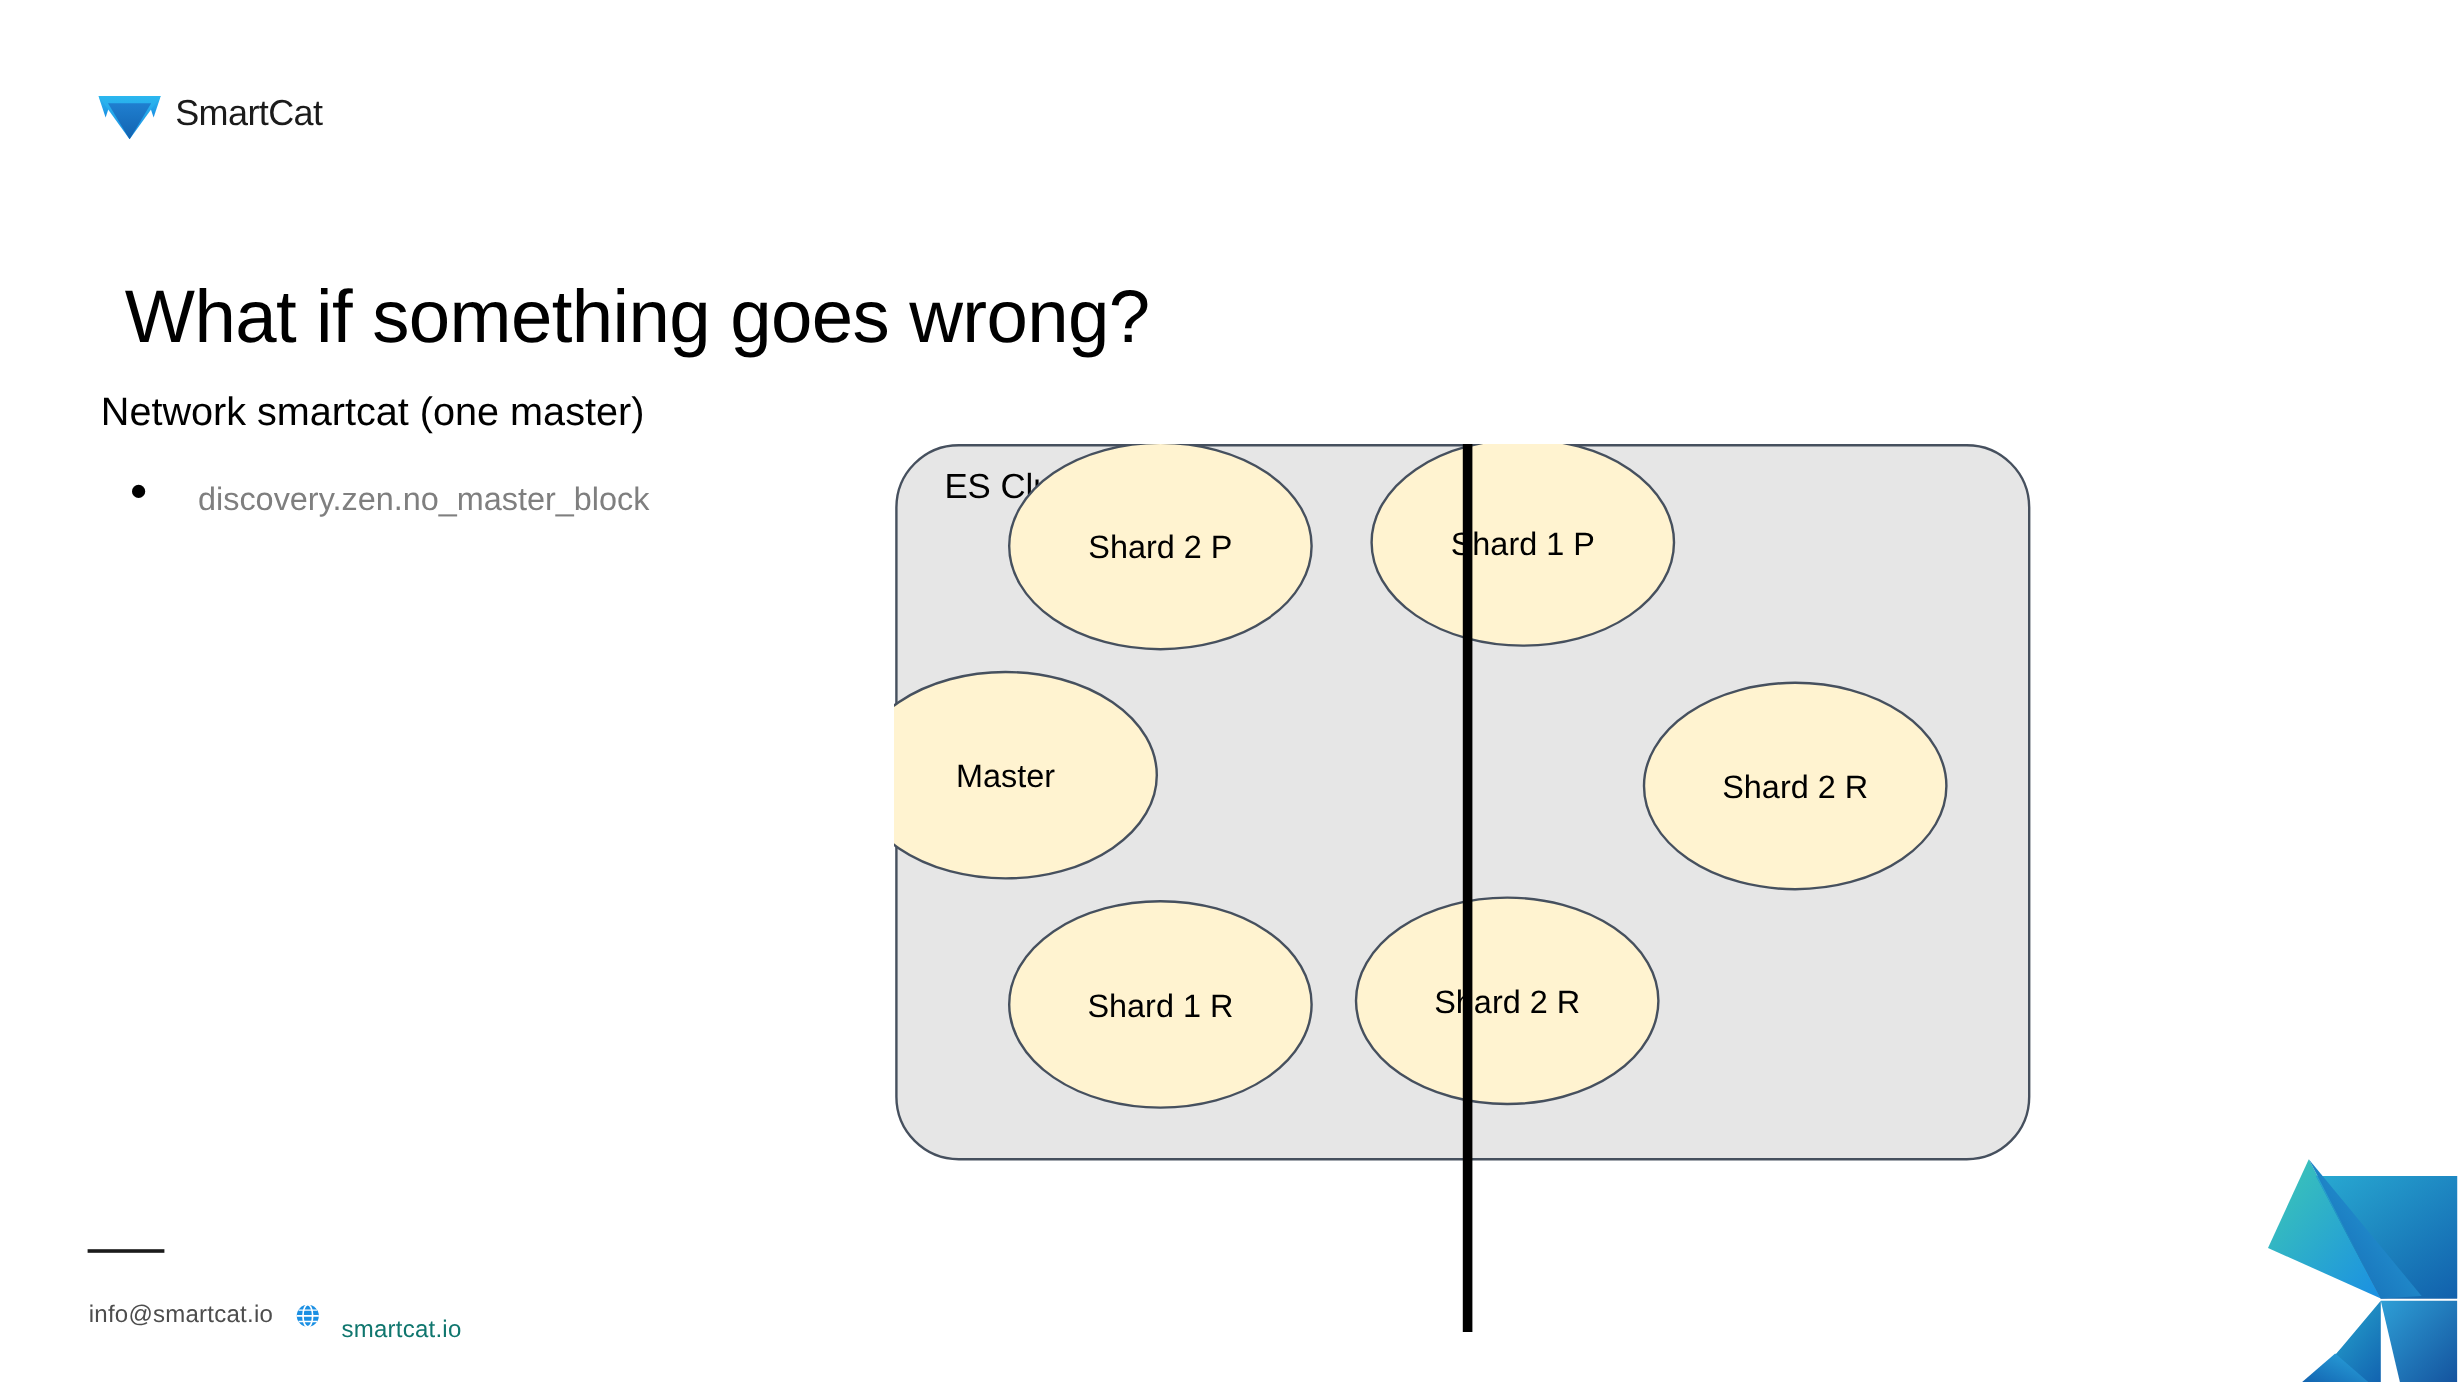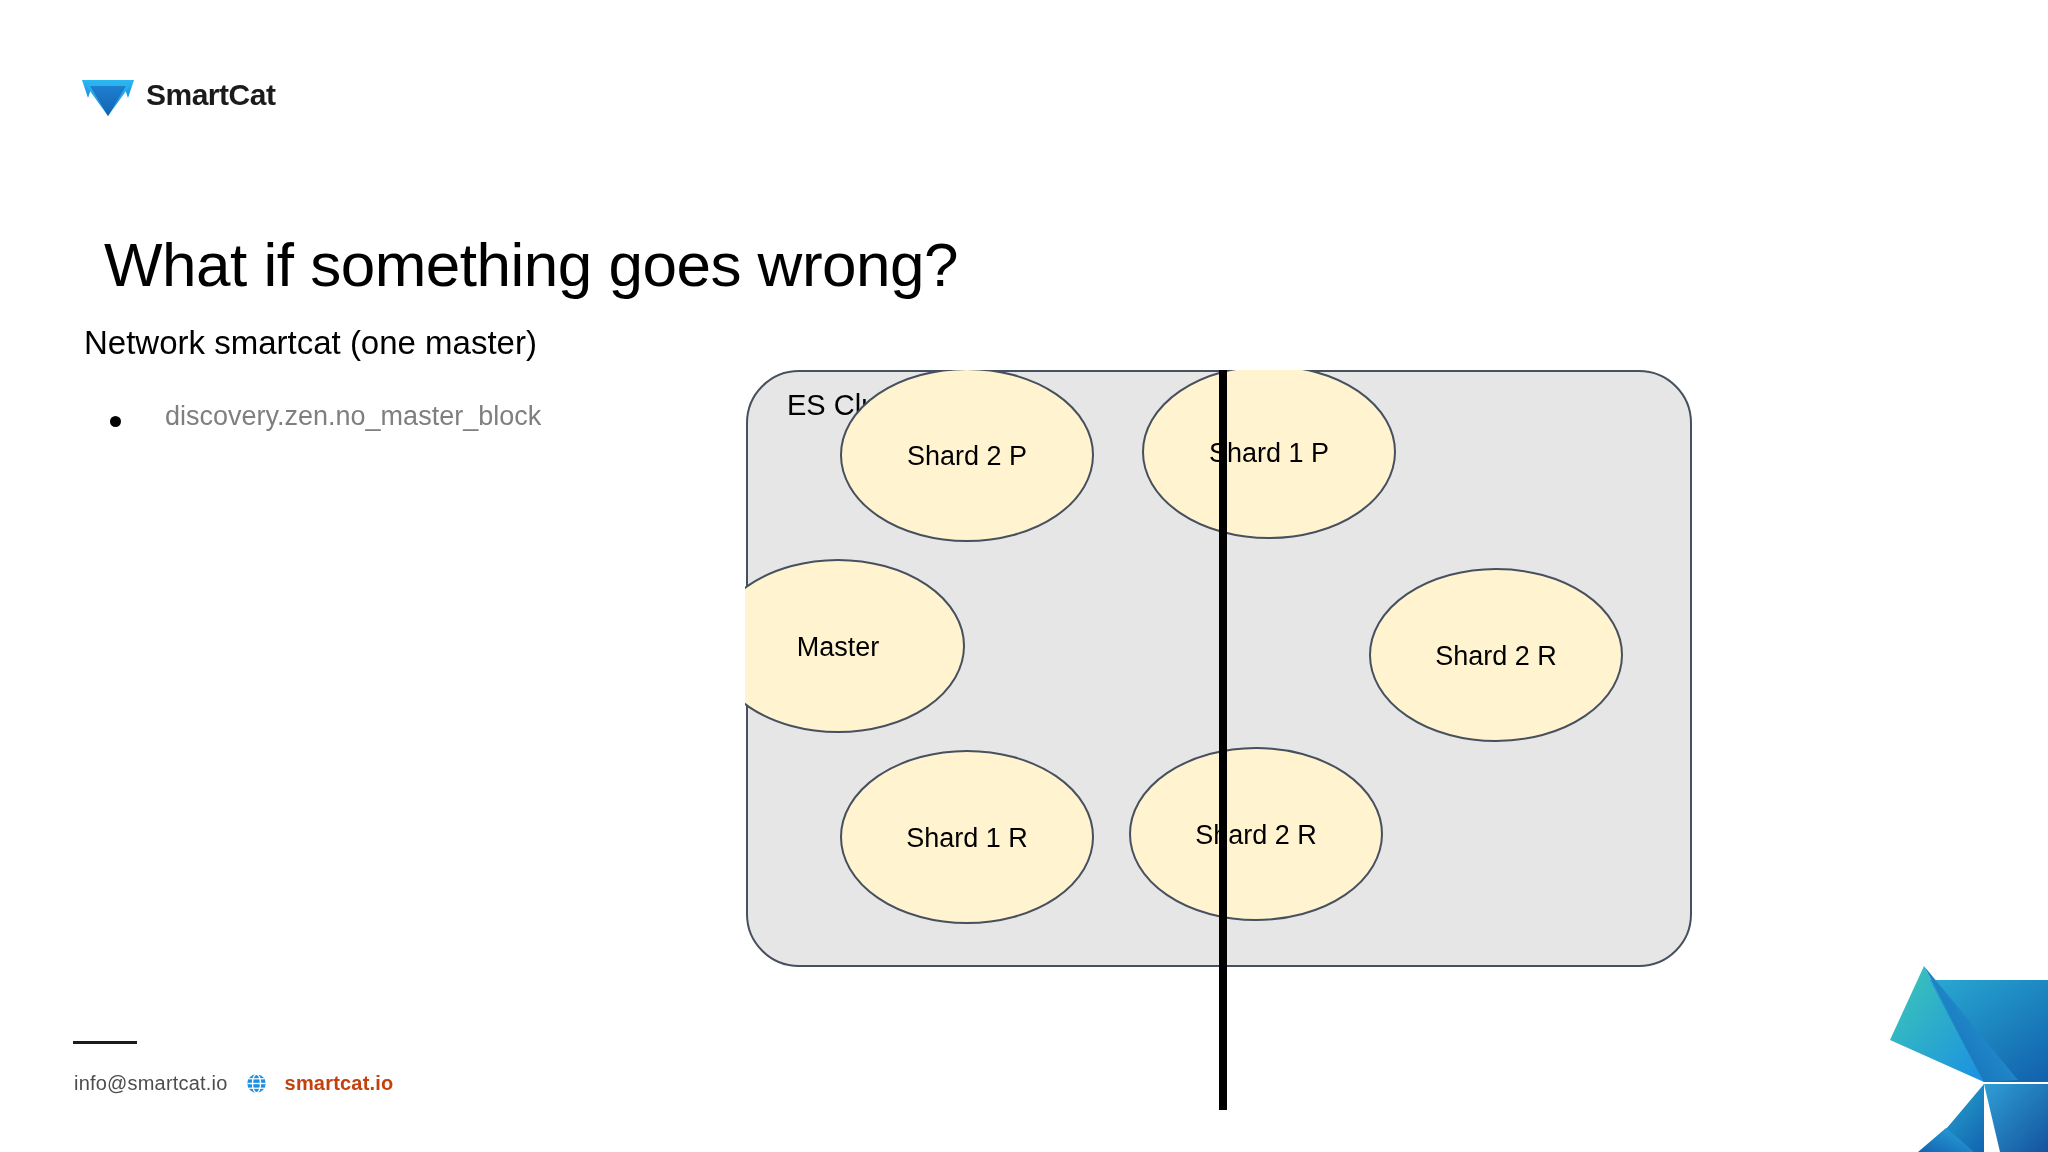--- a/index.html
+++ b/index.html
@@ -21,21 +21,21 @@
     position: absolute;
     left: 82px;
     top: 74px;
     display: flex;
     align-items: center;
     gap: 12px;
   }
   .brand-logo .mark { width: 52px; height: 42px; display: block; }
   .brand-logo .wordmark {
     font-size: 30px;
-    font-weight: bold;
+    font-weight: normal;
     letter-spacing: -0.5px;
     color: #1b1b1b;
     line-height: 1;
   }
 
   
   .slide-title {
     position: absolute;
     left: 84px;
     top: 190px;
@@ -61,21 +61,21 @@
   .bullet-list {
     position: absolute;
     left: 110px;
     top: 398px;
     margin: 0;
     padding: 0;
     list-style: none;
   }
   .bullet-list li {
     display: flex;
-    align-items: flex-end;
+    align-items: center;
     font-size: 27px;
     color: #7f7f7f;
     line-height: 1.35;
   }
   .bullet-dot {
     flex: 0 0 auto;
     width: 11px;
     height: 11px;
     border-radius: 50%;
     background: #000000;
@@ -139,23 +139,24 @@
     justify-content: center;
   }
   .footer-email {
     font-size: 20px;
     color: #4d4d4d;
     letter-spacing: 0.2px;
   }
   .footer-globe { width: 21px; height: 21px; display: block; }
   .footer-site {
     font-size: 20px;
-    font-weight: bold;
-    color: #c2410c;
+    font-weight: normal;
+    color: #0f766e;
     letter-spacing: 0.2px;
+    margin-top: 25px;
   }
 
   
   .corner-deco {
     position: absolute;
     right: 0;
     bottom: 0;
     width: 160px;
     height: 190px;
     overflow: hidden;

